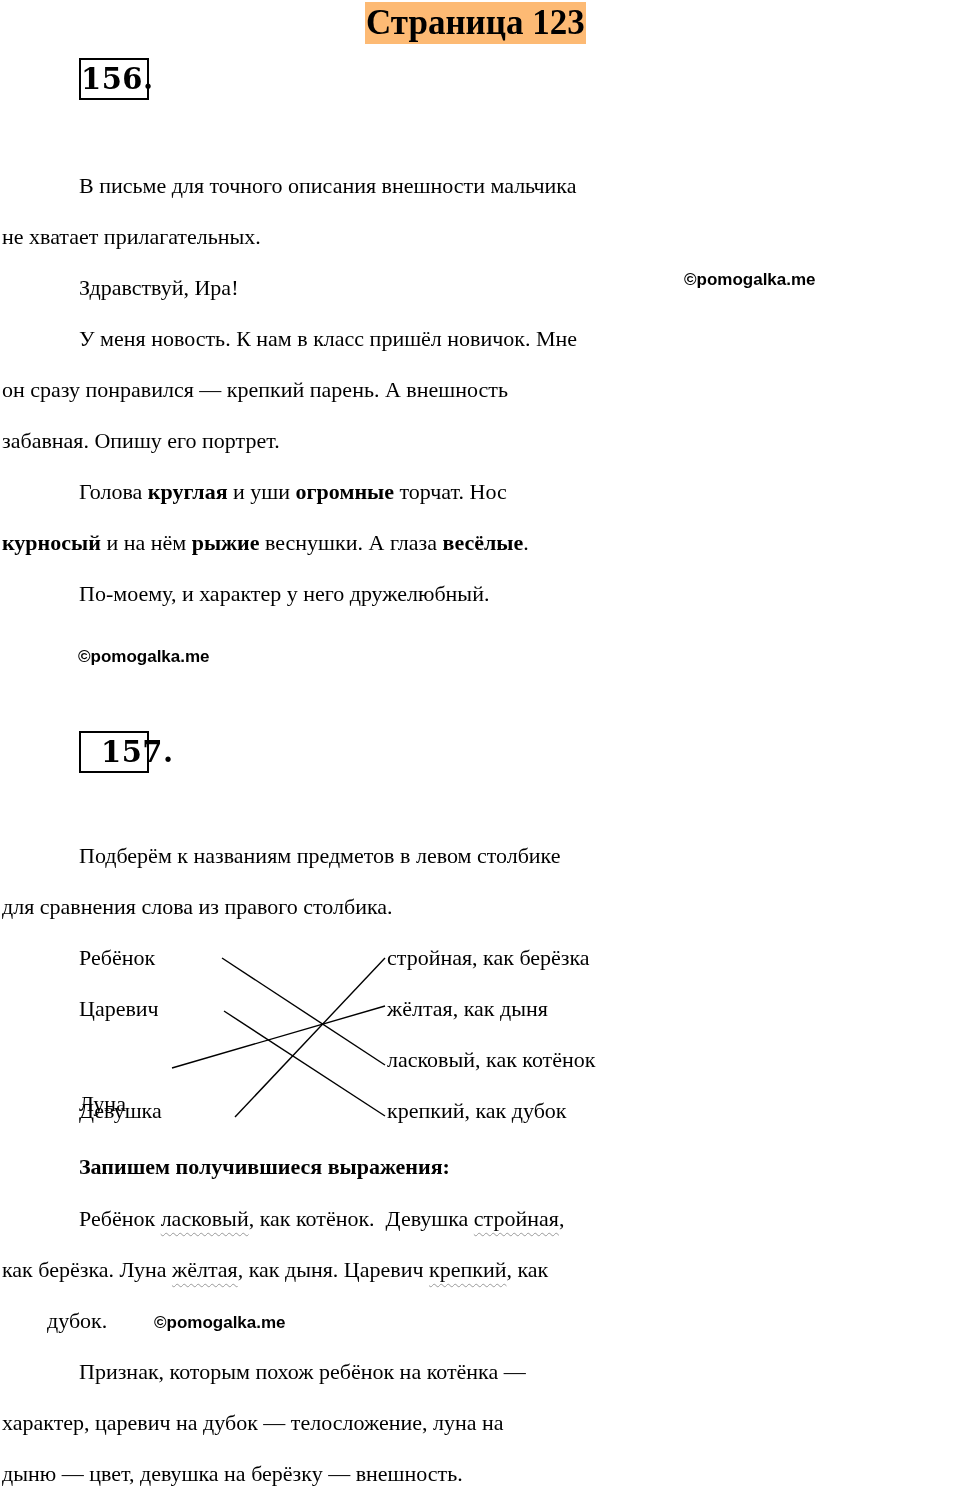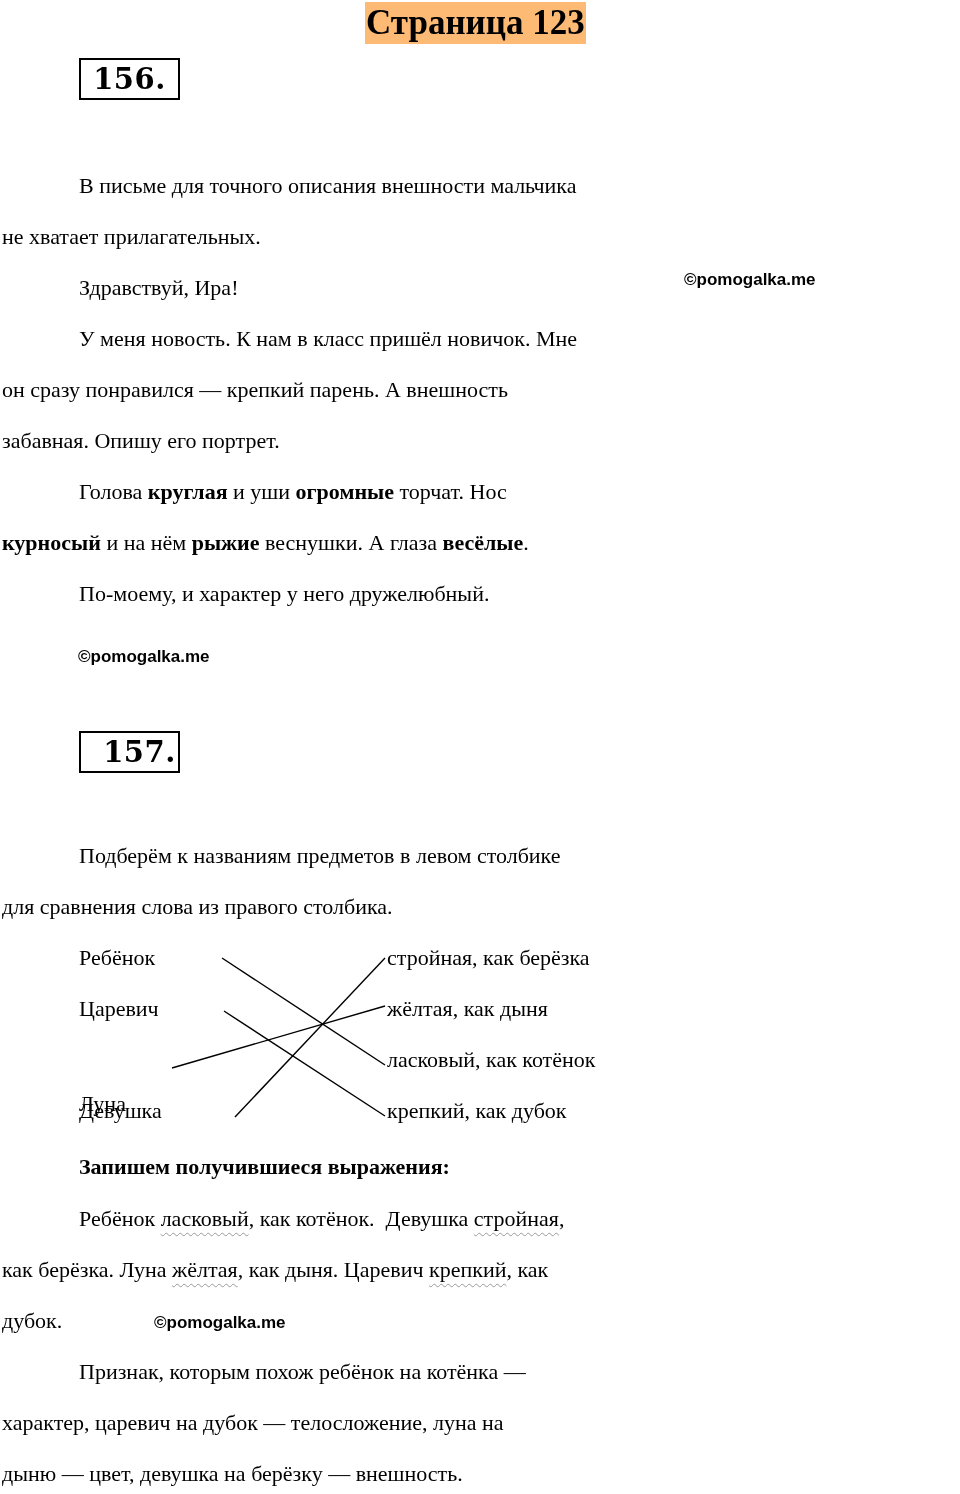--- a/index.html
+++ b/index.html
@@ -1,21 +1,21 @@
 <!DOCTYPE html>
 <html><head>
 <meta charset="utf-8">
 <style>
   html, body { margin: 0; padding: 0; background: #ffffff; }
   body { width: 960px; height: 1494px; position: relative; overflow: hidden;
          font-family: "Liberation Serif", "DejaVu Serif", serif; color: #000; }
   .abs { position: absolute; white-space: nowrap; }
   .title { left: 365px; top: 2px; height: 42px; padding: 0 1px; background: #fdba74;
            font-weight: bold; font-size: 35px; line-height: 42px; }
-  .num-box { left: 79px; width: 101px; height: 42px; border: 2px solid #000; box-sizing: border-box;
+  .num-box { left: 79px; width: 70px; height: 42px; border: 2px solid #000; box-sizing: border-box;
              font-family: "DejaVu Serif", serif; font-weight: bold; font-size: 29px;
              line-height: 38px; text-align: center; letter-spacing: 0.5px; }
   .line { left: 2px; font-size: 22px; line-height: 51px; height: 51px; }
   .ind { left: 79px; }
   .wm { font-family: "Liberation Sans", sans-serif; font-weight: bold; font-size: 17px; line-height: 20px; }
   b { font-weight: bold; }
   .wavy { text-decoration: underline wavy #9a9a9a; text-decoration-thickness: 1px; text-underline-offset: 6px; }
   svg.links { position: absolute; left: 0; top: 0; }
 </style>
 </head>
@@ -59,18 +59,18 @@
   <line x1="222" y1="958" x2="385" y2="1065" stroke="#000" stroke-width="1.4"></line>
   <line x1="224" y1="1011" x2="385" y2="1116" stroke="#000" stroke-width="1.4"></line>
   <line x1="172" y1="1068" x2="385" y2="1006" stroke="#000" stroke-width="1.4"></line>
   <line x1="235" y1="1117" x2="385" y2="958" stroke="#000" stroke-width="1.4"></line>
 </svg>
 
 <div class="abs line ind" style="top:1141px; font-weight:bold;">Запишем получившиеся выражения:</div>
 
 <div class="abs line ind" style="top:1193px;"><span>Ребёнок </span><span class="wavy">ласковый</span><span style="white-space:pre">, как котёнок.  Девушка </span><span class="wavy">стройная</span><span>,</span></div>
 <div class="abs line" style="top:1244px;"><span>как берёзка. Луна </span><span class="wavy">жёлтая</span><span>, как дыня. Царевич </span><span class="wavy">крепкий</span><span>, как</span></div>
-<div class="abs line" style="top:1295px;">дубок.</div>
+<div class="abs line" style="top:1295px;margin-left:45px;">дубок.</div>
 <div class="abs wm" style="left:154px; top:1313px;">©pomogalka.me</div>
 
 <div class="abs line ind" style="top:1346px;">Признак, которым похож ребёнок на котёнка —</div>
 <div class="abs line" style="top:1397px;">характер, царевич на дубок — телосложение, луна на</div>
 <div class="abs line" style="top:1448px;">дыню — цвет, девушка на берёзку — внешность.</div>
 
 </body></html>

